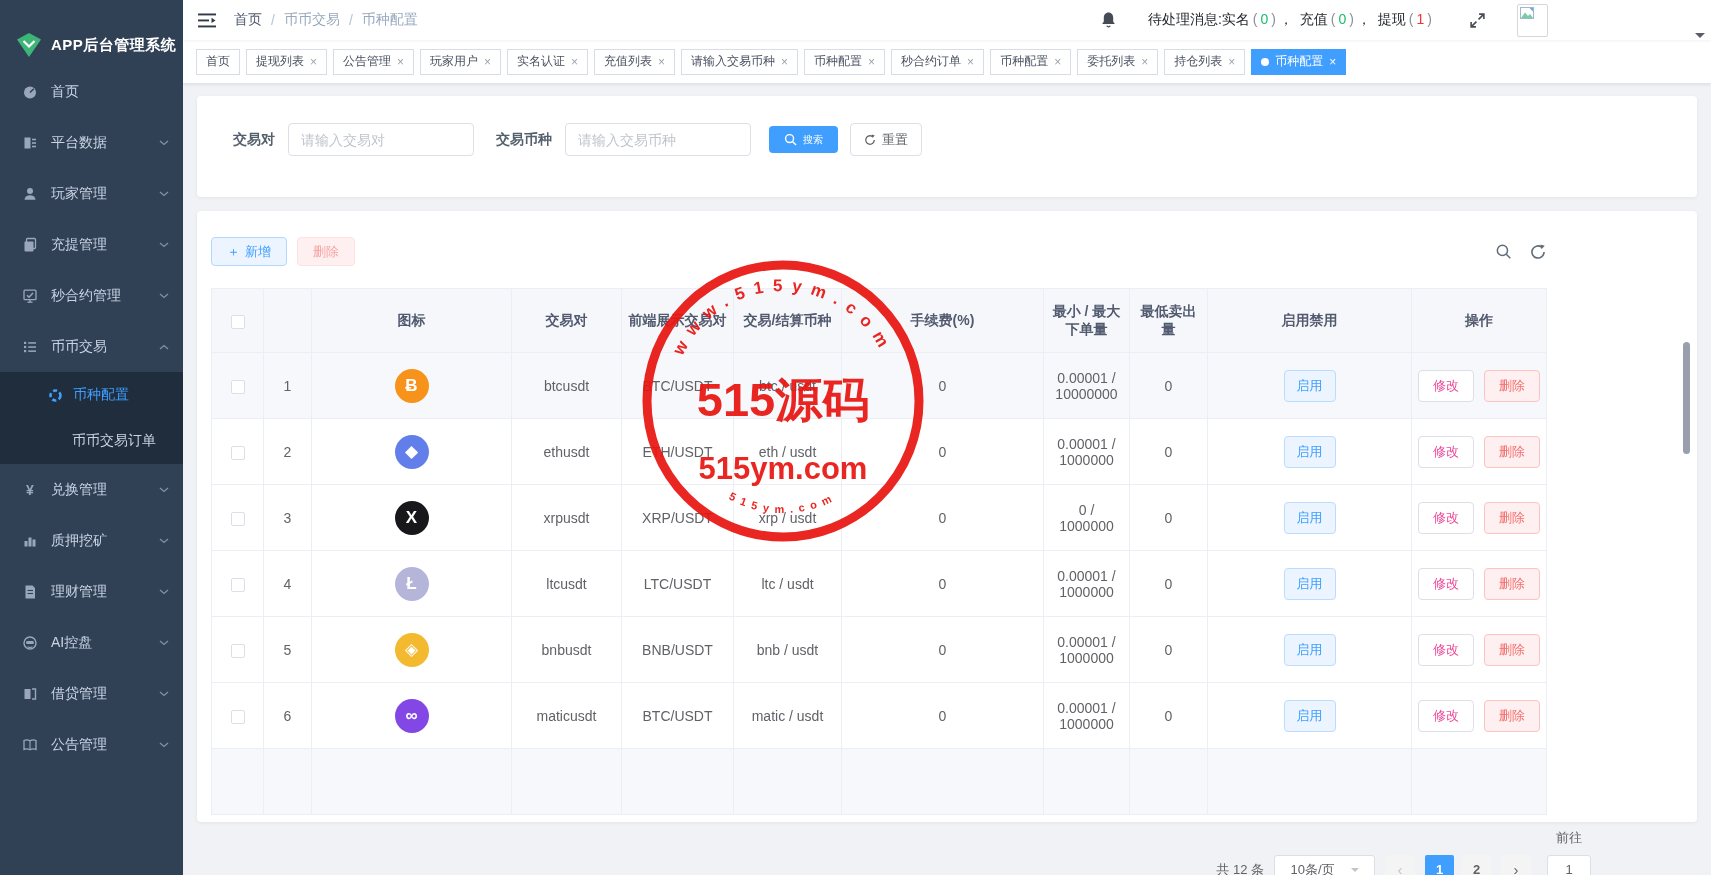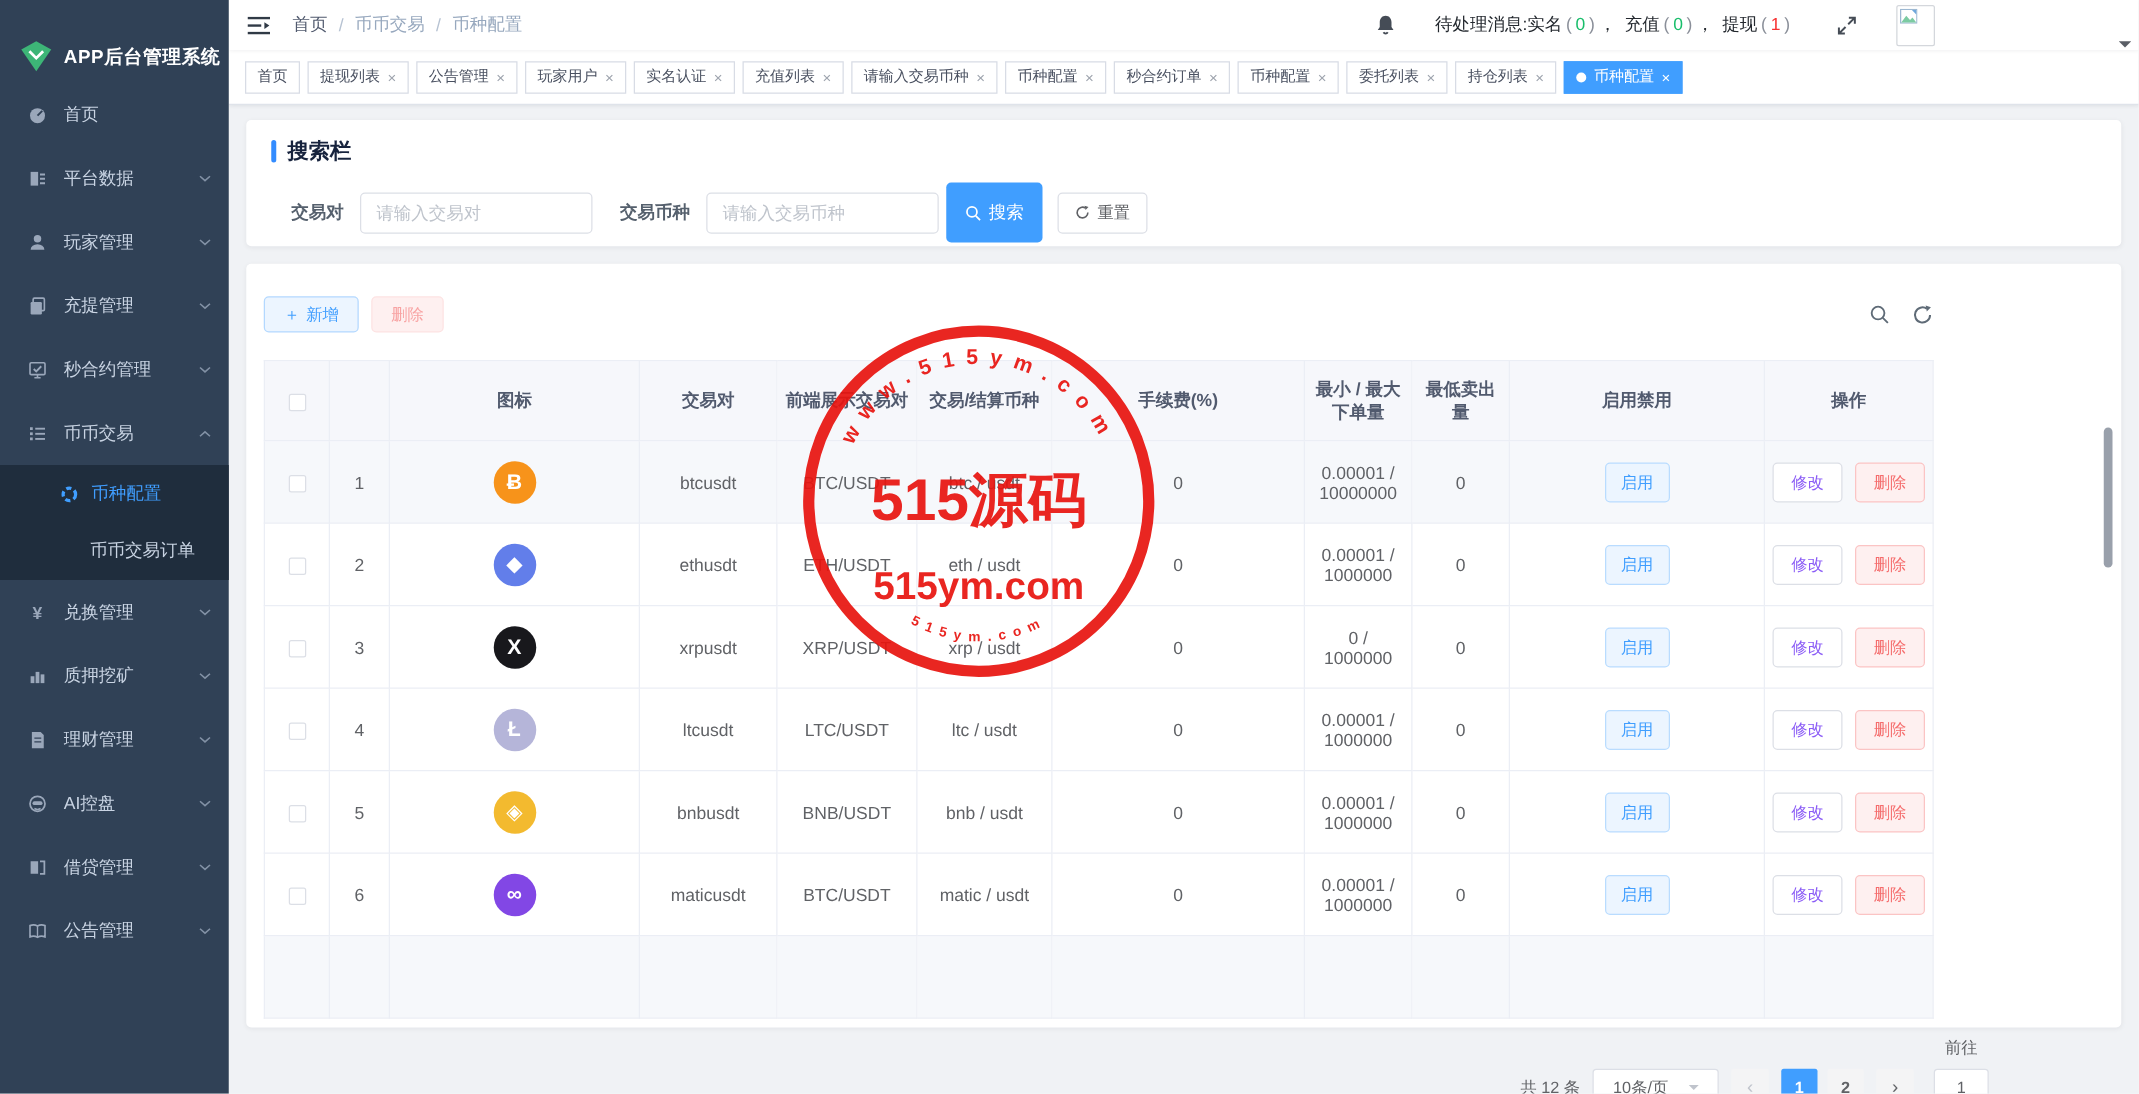--- a/index.html
+++ b/index.html
@@ -48,39 +48,39 @@
   .content { position:absolute; left:183px; top:84px; right:0; bottom:0; background:#f0f2f5; overflow:hidden; }
   .card { background:#fff; border-radius:4px; box-shadow:0 1px 4px rgba(0,21,41,.06); }
   .search-card { margin:12px 14px 0; height:101px; padding:13px 20px; }
   .search-title { display:flex; align-items:center; gap:9px; font-size:17px; font-weight:bold; color:#17233d; }
   .accent-bar { width:4px; height:18px; background:#338cff; border-radius:2px; }
   .search-form { display:flex; align-items:center; margin-top:14px; margin-left:16px; }
   .f-label { font-size:14px; font-weight:bold; color:#55606d; margin-right:13px; }
   .f-input { width:186px; height:33px; border:1px solid #dcdfe6; border-radius:4px; padding:0 12px; font-size:14px; color:#606266; outline:none; }
   .f-input::placeholder { color:#bfc4cc; }
   .grp2 { margin-left:22px; }
-  .btn-search { margin-left:6px; height:48px; padding:0 15px; background:#409eff; color:#fff; border:none; border-radius:4px; font-size:14px; display:inline-flex; align-items:center; gap:6px; cursor:pointer; }
+  .btn-search { margin-left:18px; height:27px; padding:0 15px; background:#409eff; color:#fff; border:none; border-radius:4px; font-size:10px; display:inline-flex; align-items:center; gap:6px; cursor:pointer; }
   .btn-reset { margin-left:12px; height:33px; padding:0 13px; background:#fff; color:#606266; border:1px solid #dcdfe6; border-radius:4px; font-size:13px; display:inline-flex; align-items:center; gap:6px; cursor:pointer; }
 
   .table-card { margin:14px; height:611px; padding:14px 14px 0; position:relative; }
   .toolbar { display:flex; align-items:center; width:1335px; margin-top:12px; }
   .btn-add { height:29px; padding:0 15px; background:#ecf5ff; border:1px solid #b3d8ff; color:#409eff; border-radius:4px; font-size:13px; display:inline-flex; align-items:center; gap:5px; cursor:pointer; }
   .btn-tbdel { margin-left:10px; height:29px; padding:0 15px; background:#fef0f0; border:1px solid #fde2e2; color:#f8a3a3; border-radius:4px; font-size:13px; cursor:not-allowed; }
   .toolbar-icons { margin-left:auto; display:flex; gap:18px; color:#5f6b77; align-items:center; }
   .ticon { display:flex; cursor:pointer; }
 
   table.grid { margin-top:22px; width:1335px; border-collapse:collapse; table-layout:fixed; font-size:14px; color:#606266; }
   .grid th, .grid td { border:1px solid #ebeef5; text-align:center; padding:4px 6px; overflow:hidden; }
   .grid thead th { height:64px; background:#f6f7fb; color:#515a6e; font-weight:bold; }
   .grid tbody td { height:66px; }
   .grid tbody tr:first-child { background:#f6f8fb; }
   .cb { display:inline-block; width:14px; height:14px; border:1px solid #dcdfe6; border-radius:2px; background:#fff; vertical-align:middle; cursor:pointer; }
   .coin { display:inline-flex; width:34px; height:34px; border-radius:50%; color:#fff; align-items:center; justify-content:center; font-size:17px; font-weight:bold; }
   .badge-enable { display:inline-block; padding:6px 12px; background:#ecf5ff; border:1px solid #b9dcff; border-radius:4px; color:#409eff; font-size:13px; cursor:pointer; }
-  .btn-edit { width:56px; height:32px; background:#fff; border:1px solid #dcdfe6; border-radius:4px; color:#8b5cf6; font-size:13px; cursor:pointer; }
+  .btn-edit { width:56px; height:32px; background:#fff; border:1px solid #dcdfe6; border-radius:4px; color:#ec4899; font-size:13px; cursor:pointer; }
   .btn-del { width:56px; height:32px; background:#fef0f0; border:1px solid #fbc4c4; border-radius:4px; color:#f56c6c; font-size:13px; margin-left:10px; cursor:pointer; }
   .stub td { height:11px; padding:0; }
   .scroll-thumb { position:absolute; right:7px; top:131px; width:7px; height:112px; background:#99a0ab; border-radius:4px; }
 
   .pagination { display:flex; align-items:center; justify-content:flex-end; margin-top:14px; padding-right:92px; font-size:13px; color:#606266; gap:10px; }
   .pg-size { width:101px; height:29px; border:1px solid #dcdfe6; border-radius:3px; display:flex; align-items:center; justify-content:center; gap:16px; background:#fff; color:#606266; cursor:pointer; }
   .pg-caret { width:0; height:0; border:4px solid transparent; border-top-color:#c0c4cc; margin-top:4px; }
   .pg-btn { width:30px; height:29px; background:#f4f4f5; border-radius:2px; display:flex; align-items:center; justify-content:center; font-size:15px; cursor:pointer; }
   .pg-prev { color:#c0c4cc; }
   .pg-next { color:#606266; }
@@ -411,24 +411,20 @@
     <span class="tab active">
       <span class="dot"></span>
       <span>币种配置</span>
       <span class="tab-close">×</span>
     </span>
   </div>
 
 <main class="content">
 
   <section class="card search-card">
-    <div class="search-title">
-      <span class="accent-bar"></span>
-      <span>搜索栏</span>
-    </div>
     <div class="search-form">
       <span class="f-label">交易对</span>
       <input class="f-input" type="text" placeholder="请输入交易对" style="">
       <span class="f-label grp2">交易币种</span>
       <input class="f-input" type="text" placeholder="请输入交易币种" style="">
       <button class="btn-search">
         <svg width="13" height="13" viewBox="0 0 14 14">
             <circle cx="6" cy="6" r="4.3" fill="none" stroke="#fff" stroke-width="1.5"></circle>
             <line x1="9.3" y1="9.3" x2="13" y2="13" stroke="#fff" stroke-width="1.5"></line>
           </svg>

